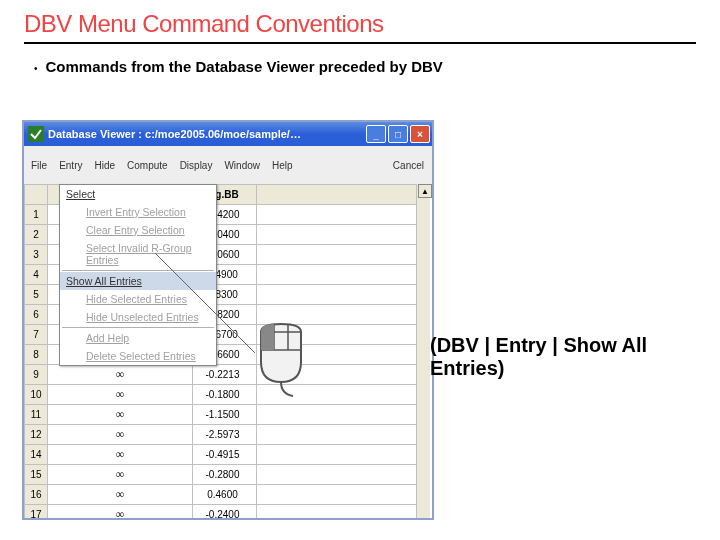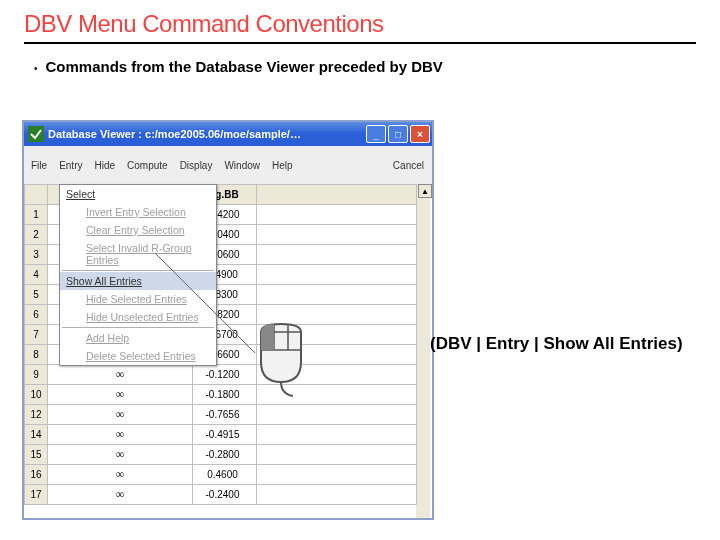--- a/index.html
+++ b/index.html
@@ -39,21 +39,21 @@
     margin-right: 8px;
   }
   .bullet-text {
     font-size: 15px;
     font-weight: bold;
   }
   .annotation {
     position: absolute;
     left: 430px;
     top: 334px;
-    font-size: 17px;
+    font-size: 20px;
     font-weight: bold;
   }
   
   .window {
     position: absolute;
     left: 22px;
     top: 120px;
     width: 412px;
     height: 400px;
     border: 2px solid #8ea0cc;
@@ -268,33 +268,39 @@
             </tr>
             <tr>
               <th class="col-rownum">8</th>
               <td class="col-mol"><span class="mol-glyph">∞</span></td>
               <td class="col-val">-0.6600</td>
               <td class="col-last"></td>
             </tr>
             <tr>
               <th class="col-rownum">9</th>
               <td class="col-mol"><span class="mol-glyph">∞</span></td>
-              <td class="col-val">-0.1200</td>
+              <td class="col-val">-0.2213</td>
               <td class="col-last"></td>
             </tr>
             <tr>
               <th class="col-rownum">10</th>
               <td class="col-mol"><span class="mol-glyph">∞</span></td>
               <td class="col-val">-0.1800</td>
               <td class="col-last"></td>
             </tr>
             <tr>
+              <th class="col-rownum">11</th>
+              <td class="col-mol"><span class="mol-glyph">∞</span></td>
+              <td class="col-val">-1.1500</td>
+              <td class="col-last"></td>
+            </tr>
+            <tr>
               <th class="col-rownum">12</th>
               <td class="col-mol"><span class="mol-glyph">∞</span></td>
-              <td class="col-val">-0.7656</td>
+              <td class="col-val">-2.5973</td>
               <td class="col-last"></td>
             </tr>
             <tr>
               <th class="col-rownum">14</th>
               <td class="col-mol"><span class="mol-glyph">∞</span></td>
               <td class="col-val">-0.4915</td>
               <td class="col-last"></td>
             </tr>
             <tr>
               <th class="col-rownum">15</th>

